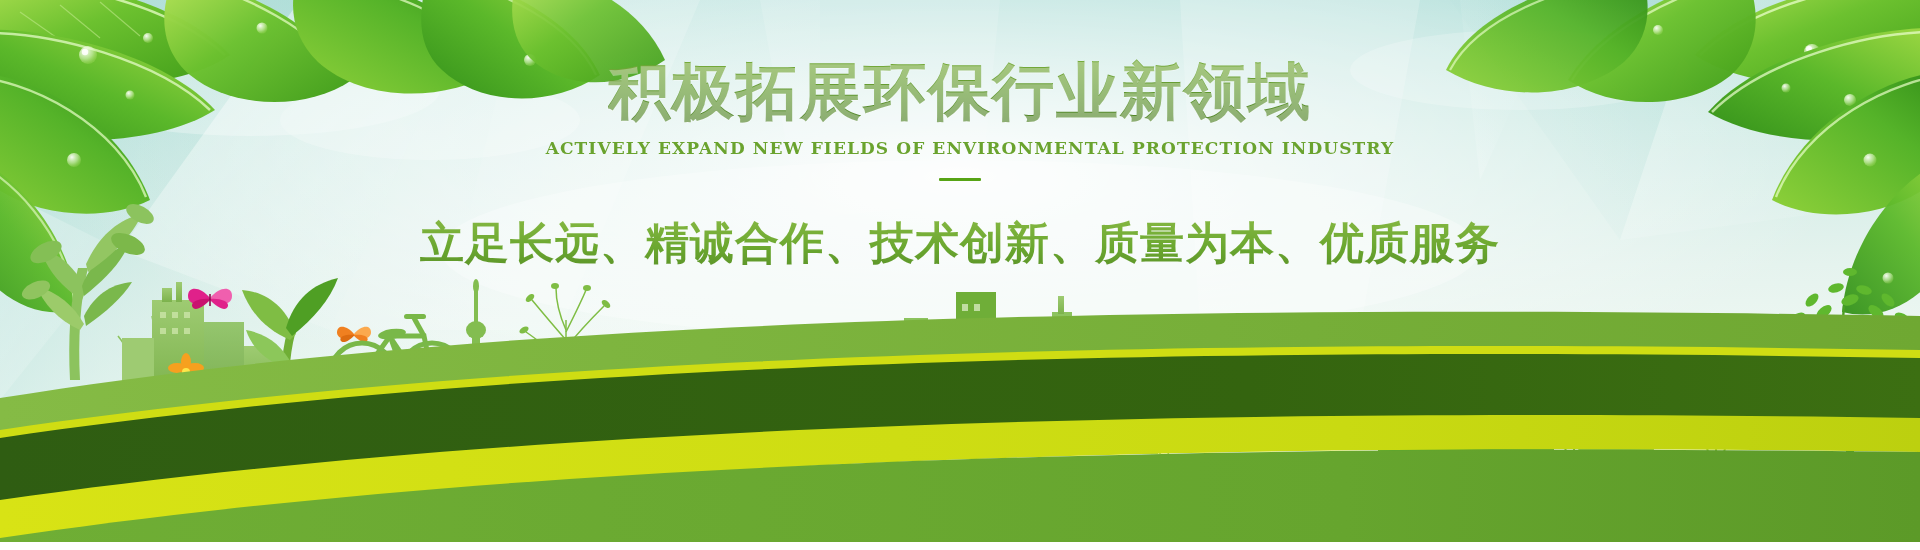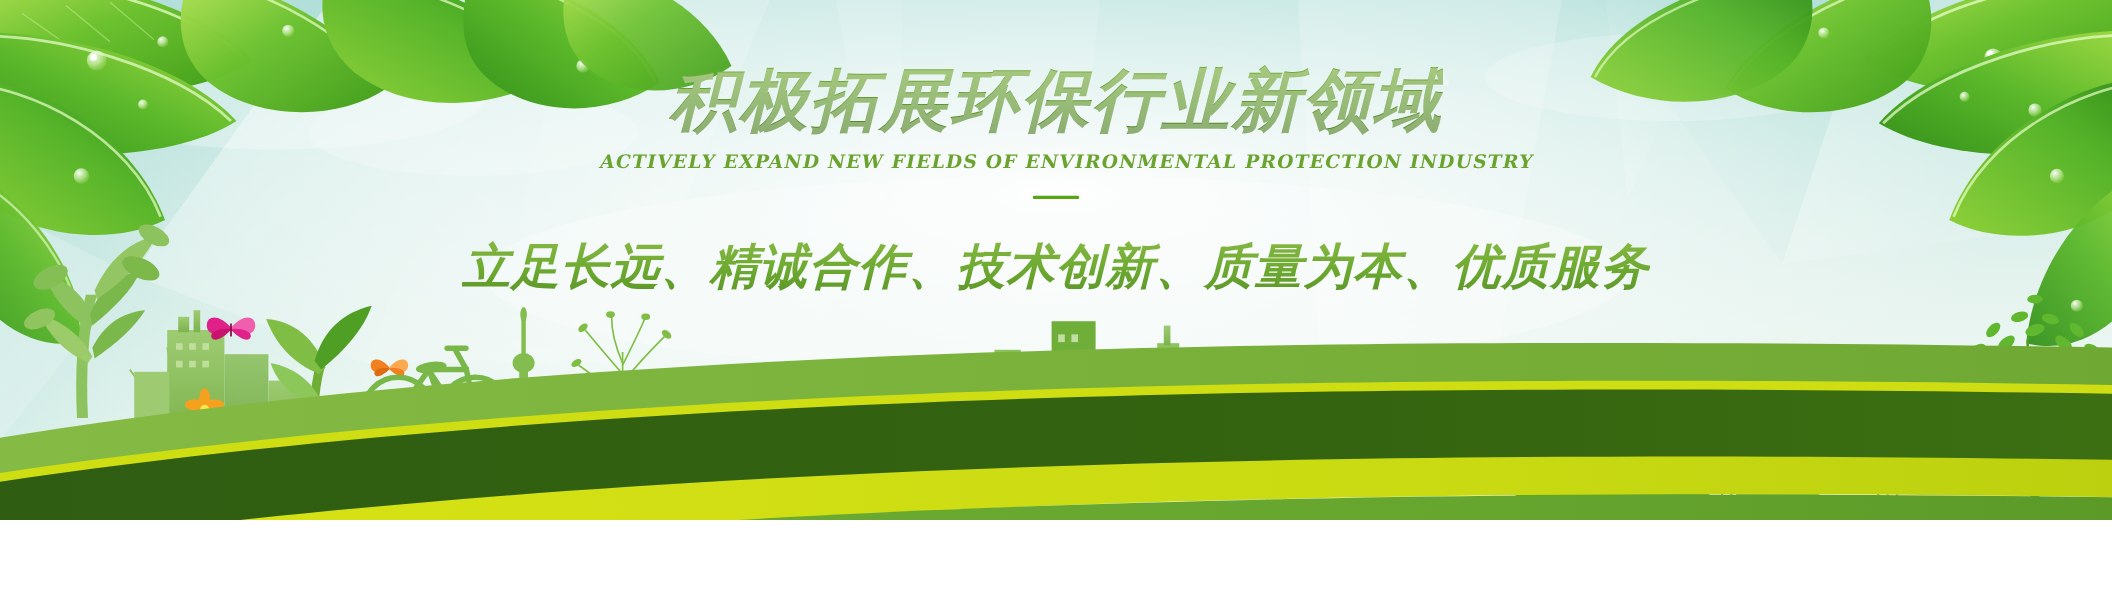--- a/index.html
+++ b/index.html
@@ -2,21 +2,21 @@
 <html><head>
 <meta charset="utf-8">
 <style>
   html,body{margin:0;padding:0;}
   body{
     width:1920px;height:550px;overflow:hidden;
     font-family:"Liberation Sans", sans-serif;
     background:#ffffff;
   }
   #banner{
-    position:relative;width:1920px;height:472px;overflow:hidden;font-style:italic;
+    position:relative;width:1920px;height:542px;overflow:hidden;
   }
   .layer{position:absolute;left:0;top:0;width:1920px;height:550px;}
   svg.layer{display:block;}
 
   
   #text-block{
     position:absolute;left:0;top:0;width:1920px;height:330px;
     display:flex;flex-direction:column;align-items:center;
     pointer-events:none;
   }

